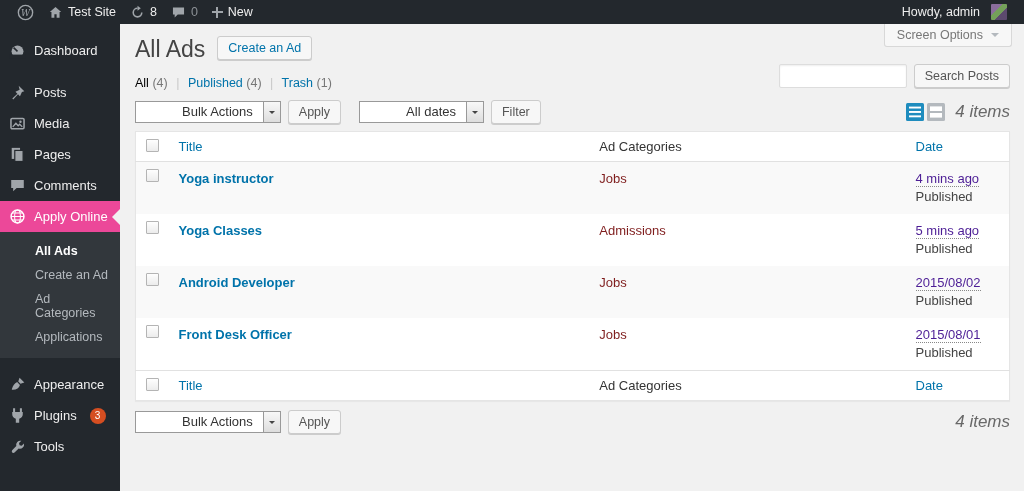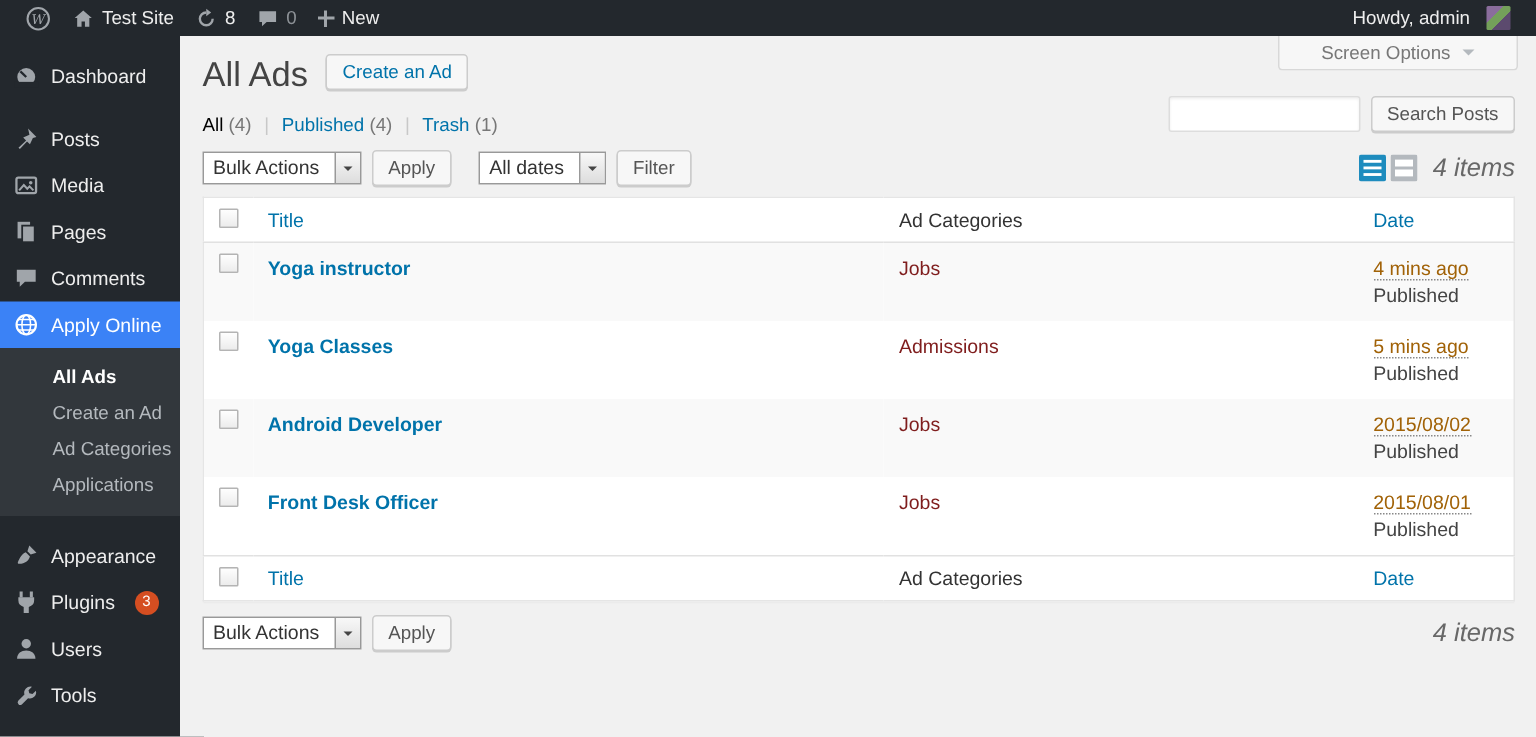--- a/index.html
+++ b/index.html
@@ -14,39 +14,39 @@
   .ab-item .icon { display:flex; color:#a0a5aa; }
   .ab-count-muted { color:#8c9196; }
   .ab-spacer { flex:1; }
   .plus-icon { position:relative; width:11px; height:11px; }
   .plus-icon::before { content:""; position:absolute; left:4.5px; top:0; width:2px; height:11px; background:#a0a5aa; }
   .plus-icon::after  { content:""; position:absolute; top:4.5px; left:0; width:11px; height:2px; background:#a0a5aa; }
   .avatar { width:16px; height:16px; border-radius:1px; margin-left:6px;
     background:linear-gradient(135deg,#8a6d9c 0%,#8a6d9c 35%,#74a05a 35%,#74a05a 60%,#5c4a6e 60%); }
 
   
-  .sidebar { position:absolute; top:24px; left:0; bottom:0; width:136px; background:#23282d; color:#eee; }
+  .sidebar { position:absolute; top:24px; left:0; bottom:0; width:120px; background:#23282d; color:#eee; }
   .menu-item { display:flex; align-items:center; gap:8px; padding:7px 6px 7px 9px; font-size:13px;
     position:relative; cursor:pointer; color:#eee; }
   .menu-item .icon { width:17px; height:17px; flex:none; display:flex; color:#a0a5aa; }
   .menu-sep { height:11px; }
-  .menu-item.active { background:#3b82f6; color:#fff; }
+  .menu-item.active { background:#ec4899; color:#fff; }
   .menu-item.active .icon { color:#fff; }
   .menu-item.active::after { content:""; position:absolute; right:0; top:50%; margin-top:-8px;
     border:8px solid transparent; border-right-color:#f1f1f1; }
   .submenu { background:#32373c; padding:7px 0 9px; }
   .submenu-item { display:block; padding:5px 8px 5px 35px; color:#b4b9be; font-size:12.5px; cursor:pointer; }
   .submenu-item.current { color:#fff; font-weight:bold; }
   .badge { display:inline-block; min-width:16px; height:16px; line-height:16px; text-align:center;
     background:#d54e21; color:#fff; border-radius:50%; font-size:10px; margin-left:5px; }
 
   
   .content { position:absolute; top:24px; left:120px; right:0; bottom:0; background:#f1f1f1; }
   .screen-options-tab { position:absolute; top:0; right:12px; background:#f7f7f7; border:1px solid #d8d8d8;
-    border-top:none; border-radius:0 0 3px 3px; padding:4px 28px; color:#777; font-size:12.5px;
+    border-top:none; border-radius:0 0 3px 3px; padding:4px 12px; color:#777; font-size:12.5px;
     display:flex; align-items:center; gap:8px; cursor:pointer; }
   .chevron-down { width:0; height:0; border:4px solid transparent; border-top-color:#b4b9be; margin-top:4px; }
 
   .wrap { padding:12px 14px 0 15px; position:relative; }
   .title-row { display:flex; align-items:center; margin-bottom:12px; }
   .page-title { font-size:23px; font-weight:400; color:#444; line-height:1.2; }
   .page-title-action { margin-left:12px; background:#f7f7f7; border:1px solid #ccc; border-radius:3px;
     color:#0073aa; font-size:12.5px; padding:4px 10px; cursor:pointer; position:relative; top:-2px;
     box-shadow:0 1px 0 #ccc; }
 
@@ -58,21 +58,21 @@
 
   .views { font-size:12.5px; margin:0 0 9px; color:#777; }
   .views .v-all { color:#000; font-weight:normal; }
   .views a.v-link { color:#0073aa; cursor:pointer; }
   .views .v-count { color:#777; font-weight:normal; }
   .views .v-sep { color:#c8c8c8; margin:0 5px; }
 
   .tablenav { display:flex; align-items:center; margin-bottom:6px; height:26px; }
   .tablenav.bottom { margin-top:8px; }
   .wpselect { display:inline-flex; align-items:stretch; border:1px solid #999; background:#fff; height:22px;
-    cursor:pointer; margin-right:7px; }
+    cursor:pointer; margin-right:7px;padding-left:40px; }
   .wpselect-label { padding:2px 10px 0 6px; font-size:13px; color:#333; white-space:nowrap; }
   .wpselect-arrow { width:17px; border-left:1px solid #999; background:linear-gradient(#f8f8f8,#ddd);
     display:flex; align-items:center; justify-content:center; }
   .wpselect-arrow::after { content:""; border:3.5px solid transparent; border-top-color:#444; margin-top:4px; }
   .tablenav .gap { width:18px; }
   .tablenav-right { margin-left:auto; display:flex; align-items:center; gap:5px; }
   .view-switch { display:flex; gap:3px; margin-right:5px; }
   .view-switch .vs { width:18px; height:18px; cursor:pointer; display:flex; }
   .items-count { font-style:italic; font-size:17px; color:#686868; }
 
@@ -85,21 +85,21 @@
   tfoot th { padding:7px 10px; border-top:1px solid #e1e1e1; font-size:13px; }
   thead th.cb, tfoot th.cb, tbody td.cb { padding:7px 0 0 10px; }
   tbody td { padding:9px 10px 10px; font-size:13px; }
   tbody tr:nth-child(odd) { background:#f9f9f9; }
   .sort-link { color:#0073aa; cursor:pointer; }
   .hdr-static { color:#333; }
   .row-title { color:#0073aa; font-weight:bold; cursor:pointer; }
   .cat-link { color:#7f1d1d; cursor:pointer; }
   .cb-box { width:13px; height:13px; display:inline-block; border:1px solid #b4b4b4; border-radius:1px;
     background:linear-gradient(#fefefe,#ececec); cursor:pointer; }
-  .date-abbr { color:#a16207; border-bottom:1px dotted #888; cursor:default; }
+  .date-abbr { color:#4c1d95; border-bottom:1px dotted #888; cursor:default; }
   .date-status { color:#444; margin-top:3px; }
 
   .footer { position:absolute; left:15px; right:14px; bottom:7px; display:flex;
     justify-content:space-between; font-size:12.5px; }
   .footer .thanks { color:#777; font-style:italic; }
   .footer a { color:#0073aa; cursor:pointer; }
   .footer .thanks a { font-style:italic; }
 </style>
 </head>
 <body>
@@ -225,29 +225,20 @@
   </div>
   <div class="menu-item">
     <span class="icon">
       <svg width="17" height="17" viewBox="0 0 20 20">
           <path d="M6 1.6 v4.6 M14 1.6 v4.6" stroke="currentColor" stroke-width="2.4" fill="none"></path>
           <path d="M3.8 6 h12.4 v2.5 a6.2 5.5 0 0 1 -4.2 5.2 v4.7 h-4 v-4.7 A6.2 5.5 0 0 1 3.8 8.5 Z" fill="currentColor"></path>
         </svg>
     </span>
     <span>Plugins</span>
     <span class="badge">3</span>
-  </div>
-  <div class="menu-item">
-    <span class="icon">
-      <svg width="17" height="17" viewBox="0 0 20 20">
-          <circle cx="10" cy="6.1" r="3.7" fill="currentColor"></circle>
-          <path d="M2.8 17.8 c0-4.3 3.3-6.5 7.2-6.5 s7.2 2.2 7.2 6.5 Z" fill="currentColor"></path>
-        </svg>
-    </span>
-    <span>Users</span>
   </div>
   <div class="menu-item">
     <span class="icon">
       <svg width="17" height="17" viewBox="0 0 20 20">
           <path d="M17.6 6.4 a4.9 4.9 0 0 1 -6.2 5.9 l-4.9 4.9 a2 2 0 0 1 -2.8-2.8 l4.9-4.9 a4.9 4.9 0 0 1 5.9-6.2 l-2.7 2.7 .6 2.5 2.5 .6 Z" fill="currentColor"></path>
         </svg>
     </span>
     <span>Tools</span>
   </div>
 

